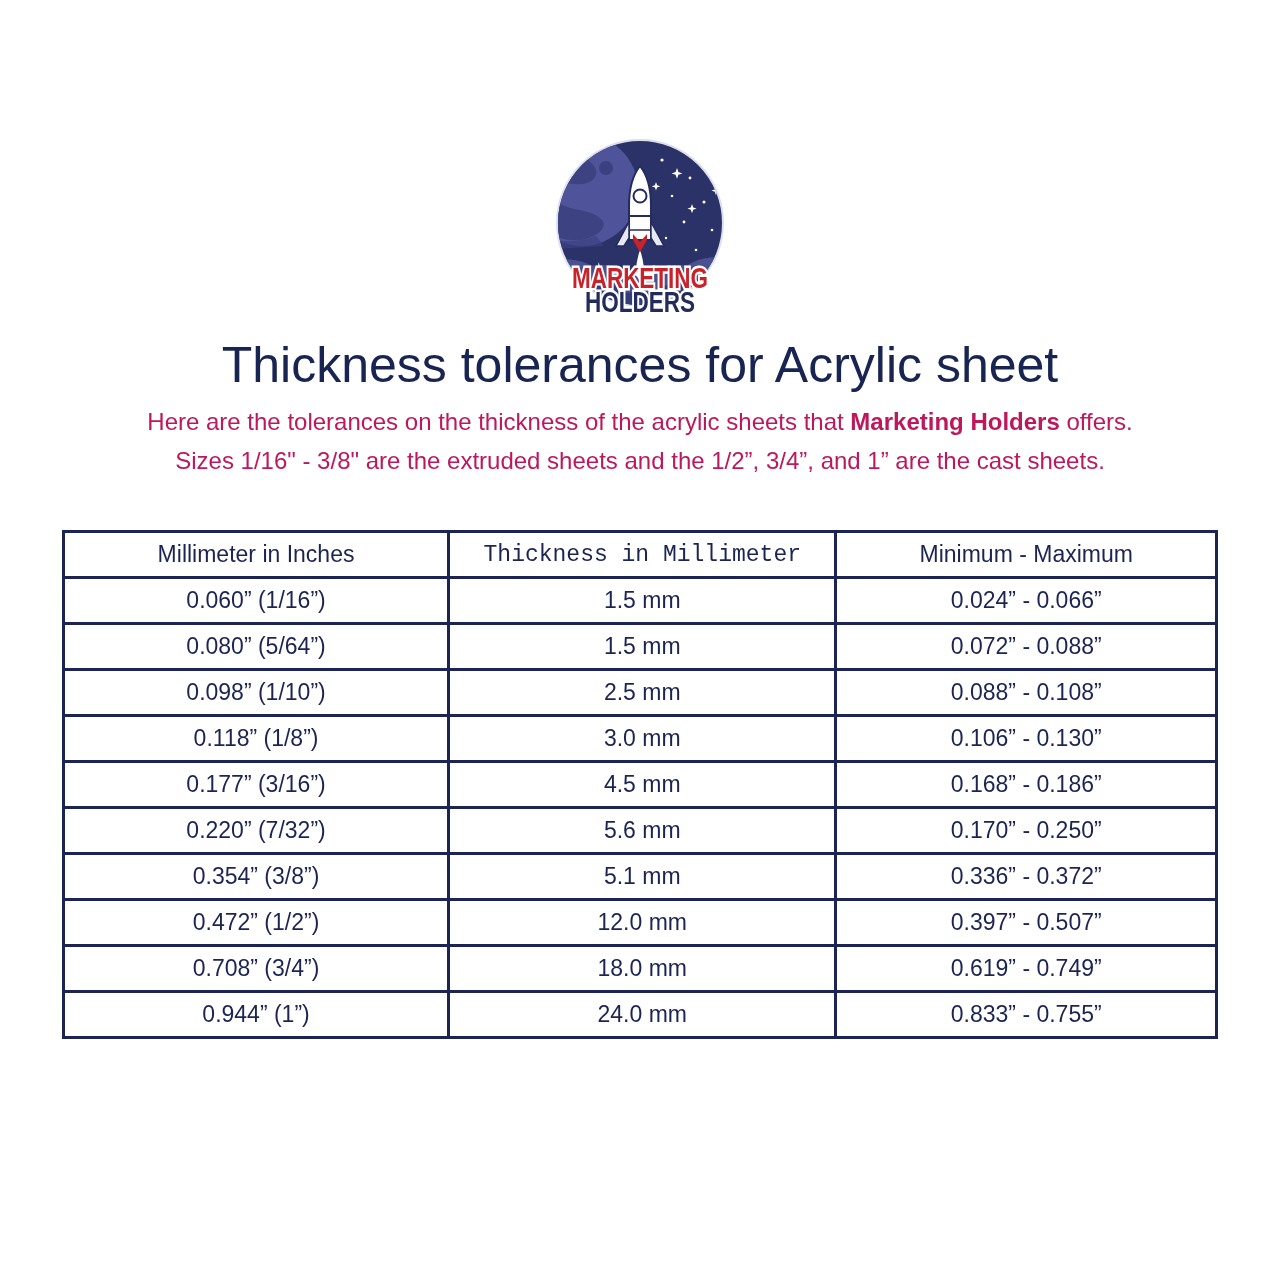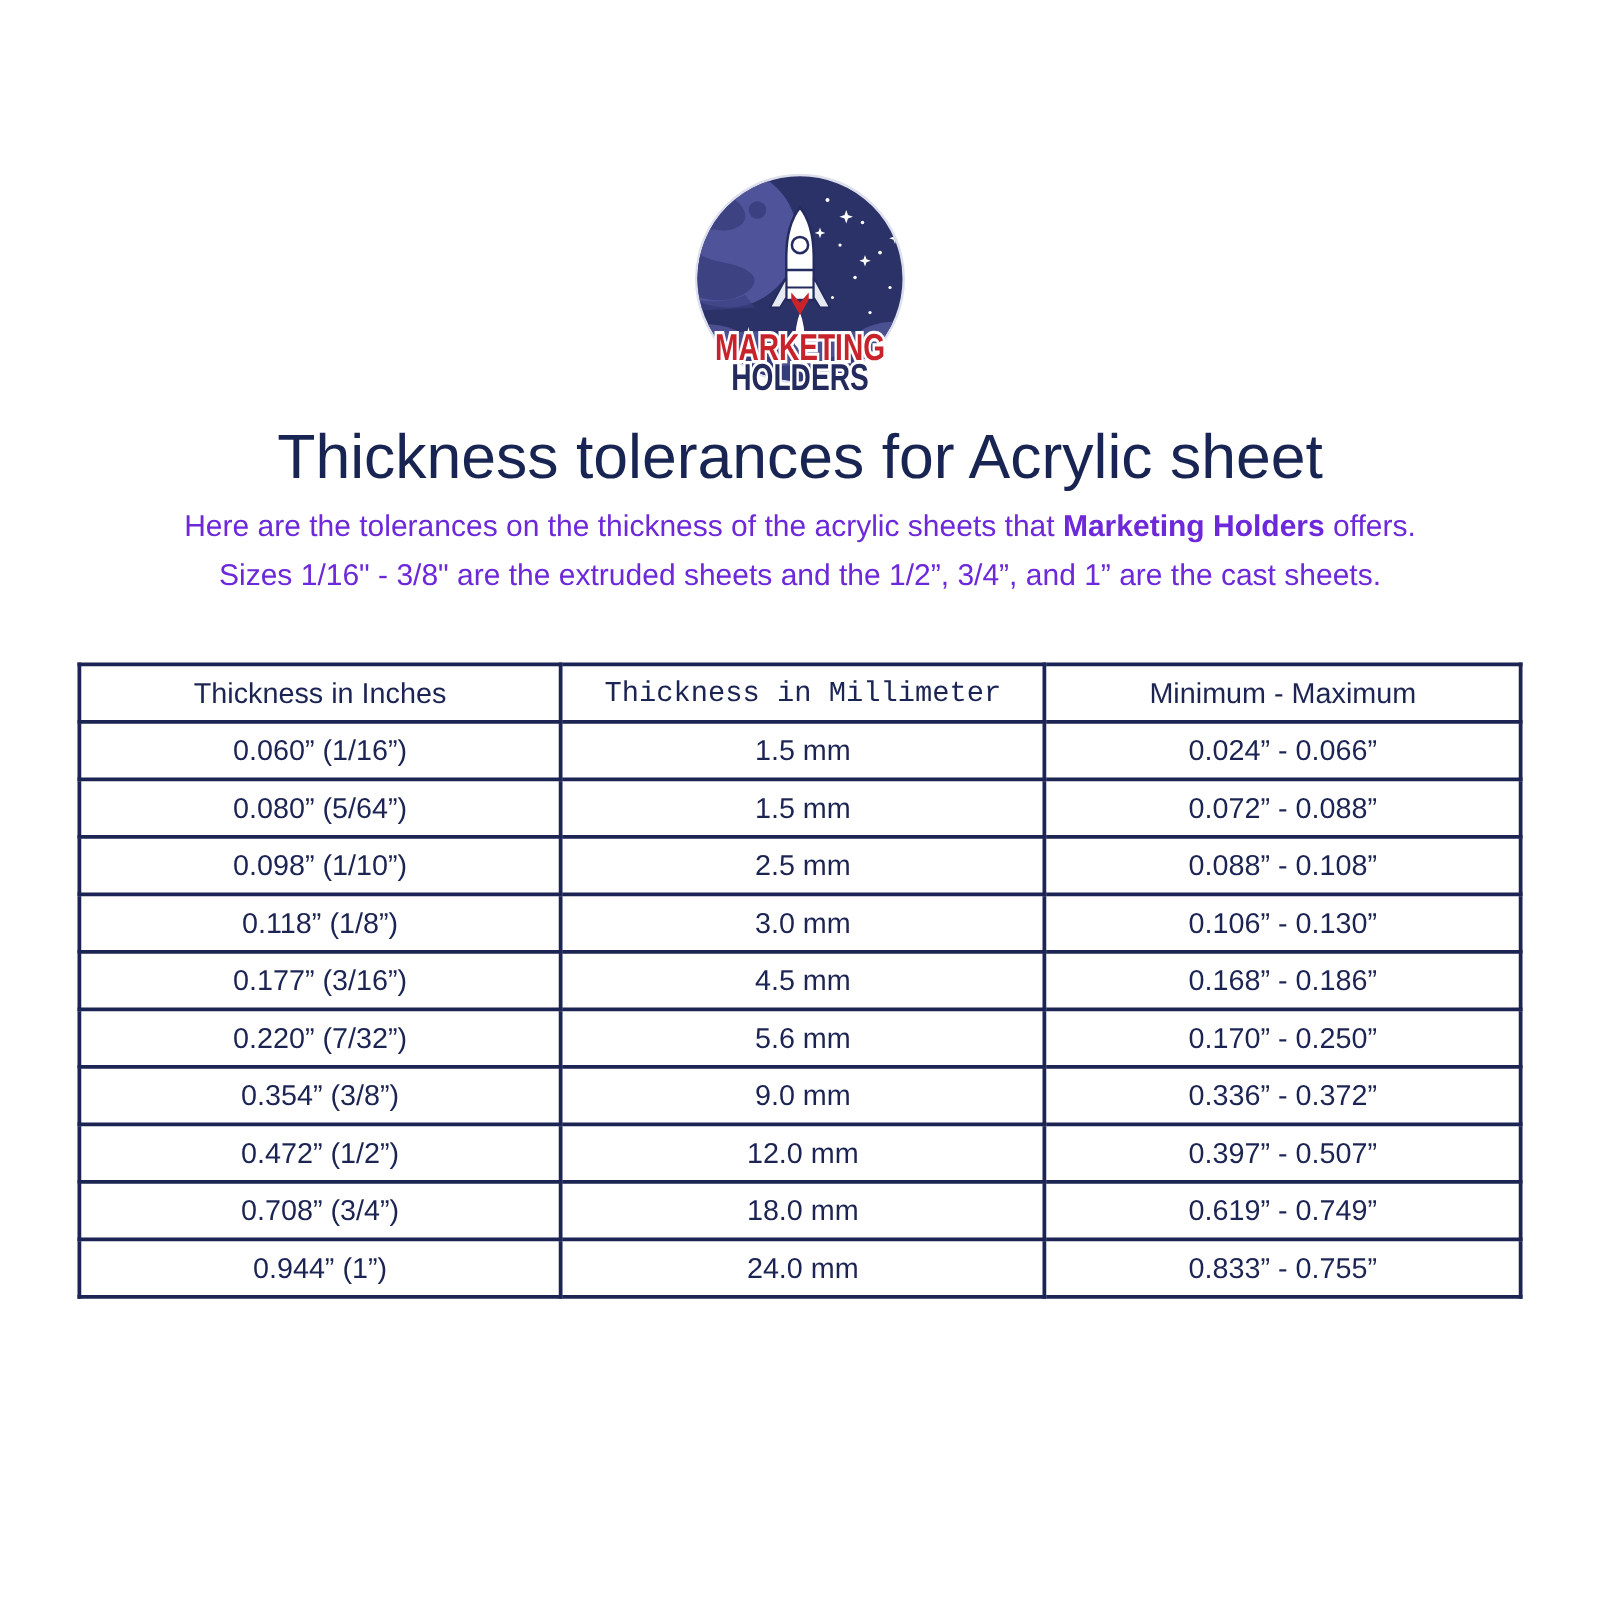--- a/index.html
+++ b/index.html
@@ -31,21 +31,21 @@
     text-align: center;
     color: #182451;
     letter-spacing: 0px;
   }
   .subtitle {
     margin: 8px auto 0;
     width: 1200px;
     font-size: 24px;
     line-height: 39px;
     text-align: center;
-    color: #6d28d9;
+    color: #be185d;
     font-weight: 400;
   }
   .subtitle b { font-weight: 700; }
   table.tolerance-table {
     width: 1156px;
     margin: 50px auto 0;
     border-collapse: collapse;
     table-layout: fixed;
     font-size: 23px;
     color: #1b2452;
@@ -138,21 +138,21 @@
   <h1 class="page-title">Thickness tolerances for Acrylic sheet</h1>
 
   <p class="subtitle">
     <span>Here are the tolerances on the thickness of the acrylic sheets that </span><b>Marketing Holders</b><span> offers.</span><br>
     <span>Sizes 1/16" - 3/8" are the extruded sheets and the 1/2”, 3/4”, and 1” are the cast sheets.</span>
   </p>
 
   <table class="tolerance-table">
     <thead>
       <tr>
-        <th class="col-inches">Thickness in Inches</th>
+        <th class="col-inches">Millimeter in Inches</th>
         <th class="col-mm">Thickness in Millimeter</th>
         <th class="col-minmax">Minimum - Maximum</th>
       </tr>
     </thead>
     <tbody>
       <tr>
         <td>0.060” (1/16”)</td>
         <td>1.5 mm</td>
         <td>0.024” - 0.066”</td>
       </tr>
@@ -176,21 +176,21 @@
         <td>4.5 mm</td>
         <td>0.168” - 0.186”</td>
       </tr>
       <tr>
         <td>0.220” (7/32”)</td>
         <td>5.6 mm</td>
         <td>0.170” - 0.250”</td>
       </tr>
       <tr>
         <td>0.354” (3/8”)</td>
-        <td>9.0 mm</td>
+        <td>5.1 mm</td>
         <td>0.336” - 0.372”</td>
       </tr>
       <tr>
         <td>0.472” (1/2”)</td>
         <td>12.0 mm</td>
         <td>0.397” - 0.507”</td>
       </tr>
       <tr>
         <td>0.708” (3/4”)</td>
         <td>18.0 mm</td>

